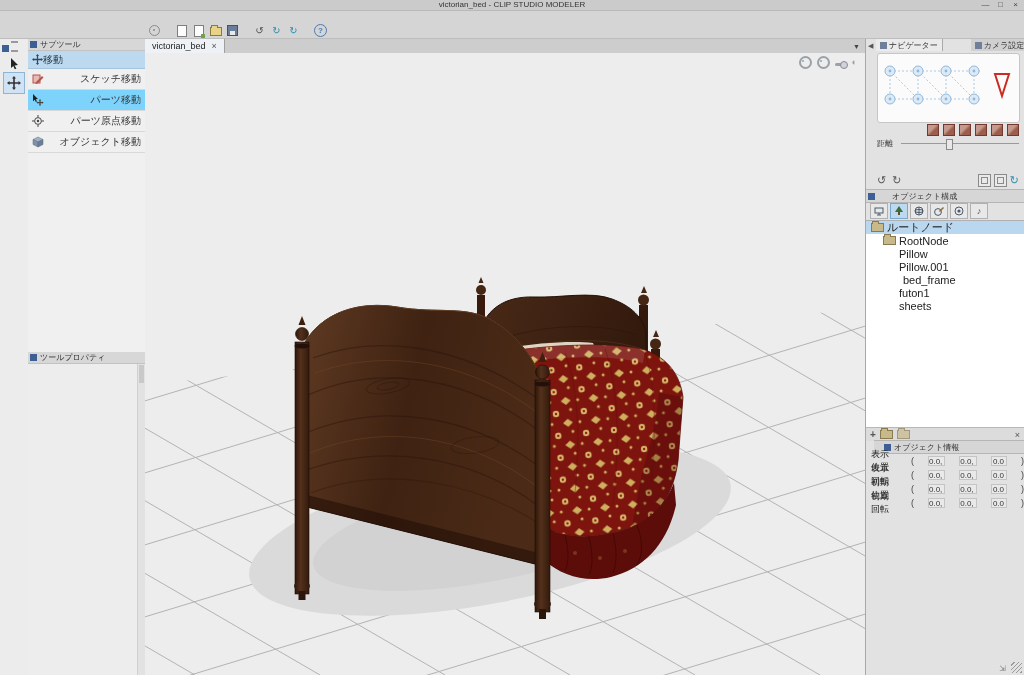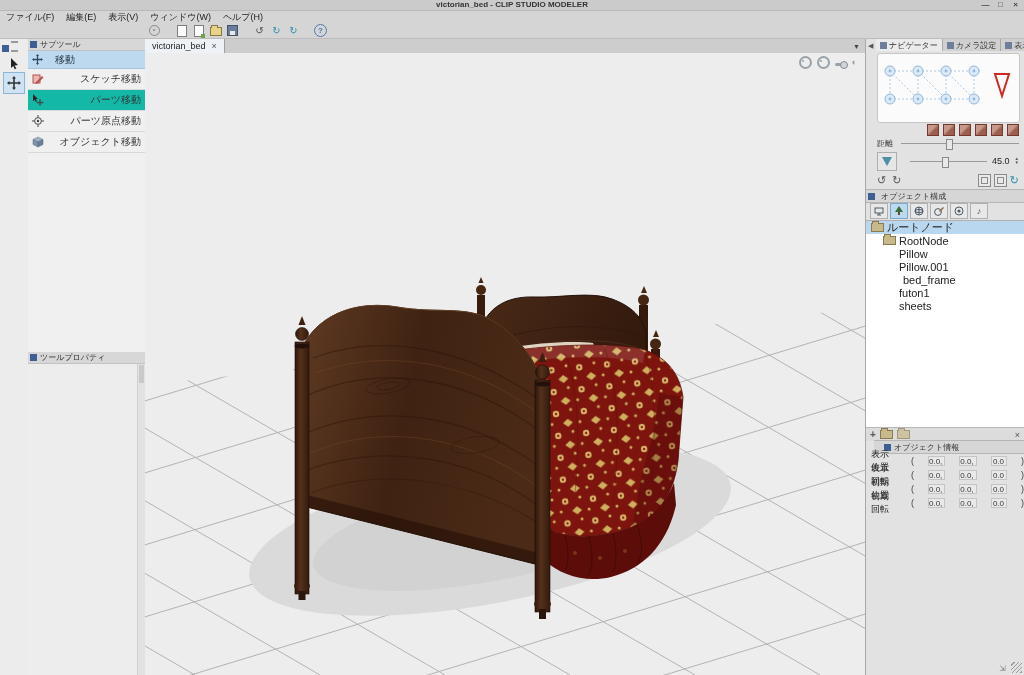--- a/index.html
+++ b/index.html
@@ -1,20 +1,20 @@
 <!DOCTYPE html>
 <html><head>
 <meta charset="utf-8">
 <style>
   html,body{margin:0;padding:0;background:#7a7a7a;font-family:"Liberation Sans","DejaVu Sans",sans-serif;}
   #window{position:relative;width:1024px;height:675px;background:#d5d5d5;overflow:hidden;color:#222;font-size:9px;}
   .abs{position:absolute;}
   .flex{display:flex;align-items:center;}
   
-  #titlebar{left:0;top:0;width:1024px;height:10px;background:#cbcbcb;border-bottom:1px solid #b9b9b9;font-size:8px;line-height:10px;font-weight:bold;}
+  #titlebar{left:0;top:0;width:1024px;height:10px;background:#cbcbcb;border-bottom:1px solid #b9b9b9;font-size:8px;line-height:10px;}
   #titlebar .title{width:100%;text-align:center;color:#333;}
   #winbtns{right:2px;top:0;height:10px;display:flex;gap:2px;}
   #winbtns span{width:13px;text-align:center;font-size:8px;line-height:10px;color:#444;cursor:default;}
   
   #menubar{left:0;top:11px;width:1024px;height:12px;background:#d5d5d5;}
   #menubar span{display:inline-block;padding:0 6px;font-size:9px;line-height:12px;color:#222;}
   
   #toolbar{left:0;top:23px;width:1024px;height:16px;background:#d5d5d5;border-bottom:1px solid #bdbdbd;display:flex;align-items:center;padding-left:148px;box-sizing:border-box;gap:4px;}
   .tbico{width:13px;height:13px;display:flex;align-items:center;justify-content:center;font-size:10px;color:#555;}
   .tbsep{width:6px;}
@@ -30,65 +30,65 @@
   .ic-help{width:11px;height:11px;border:1px solid #4d79b0;border-radius:50%;color:#4d79b0;font-size:8px;display:flex;align-items:center;justify-content:center;font-weight:bold;}
   
   #leftstrip{left:0;top:39px;width:28px;bottom:0;background:#ececec;border-right:1px solid #c2c2c2;}
   .bluesq{width:7px;height:7px;background:#3d5f93;display:inline-block;}
   .lines-ic{display:inline-block;width:7px;height:7px;border-top:2px solid #9a9a9a;border-bottom:2px solid #9a9a9a;margin-left:2px;}
   .striptool{position:absolute;left:4px;width:20px;height:20px;display:flex;align-items:center;justify-content:center;}
   .striptool.sel{background:#cfe3f4;border:1px solid #8fb5d5;left:3px;}
   
   #leftpanel{left:28px;top:39px;width:117px;bottom:0;background:#f0f0f0;border-right:1px solid #b5b5b5;}
   .panelhead{height:11px;background:#d7d7d7;border-bottom:1px solid #c2c2c2;display:flex;align-items:center;gap:3px;padding-left:2px;font-size:8px;color:#333;}
-  .grouprow{height:17px;background:#bcd9ef;border-bottom:1px solid #a6c4dc;display:flex;align-items:center;gap:12px;padding-left:4px;font-size:10px;color:#1d2c3a;}
+  .grouprow{height:17px;background:#bcd9ef;border-bottom:1px solid #a6c4dc;display:flex;align-items:center;gap:0;padding-left:4px;font-size:10px;color:#1d2c3a;}
   .toolrow{height:20px;border-bottom:1px solid #d8d8d8;display:flex;align-items:center;padding:0 4px;font-size:10px;color:#333;}
   .toolrow .lbl{margin-left:auto;}
-  .toolrow.sel{background:#14b8a6;}
+  .toolrow.sel{background:#7dd3fc;}
   #toolprop{left:0;top:313px;width:117px;bottom:0;}
   #toolprop .body{position:absolute;left:0;top:12px;right:0;bottom:0;background:#ededed;}
   #tpscroll{position:absolute;right:0;top:12px;width:7px;bottom:0;background:#e2e2e2;border-left:1px solid #d0d0d0;}
   #tpscroll i{display:block;width:5px;height:18px;margin:1px auto;background:#c9c9c9;}
   
   #canvas{left:145px;top:39px;width:720px;bottom:0;background:#ededed;}
   #tabbar{position:absolute;left:0;top:0;right:0;height:14px;background:#cdcdcd;border-bottom:1px solid #9f9f9f;display:flex;align-items:center;}
   #doctab{height:14px;display:flex;align-items:center;gap:6px;padding:0 7px;background:#eef2f6;border-right:1px solid #9f9f9f;font-size:9px;color:#222;box-sizing:border-box;}
   #tabmenu{margin-left:auto;margin-right:5px;font-size:7px;color:#444;}
   #viewport{position:absolute;left:0;top:14px;right:0;bottom:0;background:#ededed;overflow:hidden;}
   #vpcorner{position:absolute;top:3px;right:8px;display:flex;gap:5px;align-items:center;}
   .gear{width:9px;height:9px;border:2px solid #98a2a8;border-radius:50%;position:relative;}
   .gear:after{content:"";position:absolute;left:1.5px;top:1.5px;width:2px;height:2px;background:#98a2a8;border-radius:50%;}
   .togg{width:12px;height:3px;background:#98a2a8;border-radius:2px;position:relative;margin-top:3px;}
   .togg:after{content:"";position:absolute;right:-1px;top:-2px;width:6px;height:6px;border-radius:50%;background:#cfd4d7;border:1px solid #889;}
   .halfc{font-size:9px;color:#98a2a8;line-height:9px;}
   
   #rightpanel{left:865px;top:39px;width:159px;bottom:0;background:#e2e2e2;border-left:1px solid #a8a8a8;box-sizing:border-box;}
   #rpcollapse{position:absolute;left:2px;top:3px;font-size:7px;color:#555;}
-  #rptabs{position:absolute;left:10px;top:0;right:0;height:12px;display:flex;}
+  #rptabs{position:absolute;left:10px;top:0;right:0;height:12px;display:flex;gap:28px;}
   .rptab{display:flex;align-items:center;gap:2px;padding:0 4px;font-size:8px;background:#d0d0d0;border-right:1px solid #a9a9a9;color:#333;white-space:nowrap;}
   .rptab.sel{background:#ebebeb;}
   .tinyic{width:7px;height:7px;background:#6d7f99;display:inline-block;}
   #navigator{position:absolute;left:11px;top:14px;right:4px;height:68px;background:#fbfbfb;border:1px solid #c6c6c6;border-radius:3px;}
   #cubes{position:absolute;right:5px;top:85px;display:flex;gap:4px;}
   .cube{width:10px;height:10px;background:linear-gradient(135deg,#c59a8d 40%,#9c5c4e 60%);border:1px solid #74382c;}
   #distrow{position:absolute;left:11px;top:99px;right:5px;height:11px;display:flex;align-items:center;font-size:8px;color:#333;}
   .slider{position:relative;flex:1;height:9px;margin-left:8px;}
   .slider .track{position:absolute;left:0;right:0;top:4px;height:1px;background:#9a9a9a;}
   .slider .thumb{position:absolute;top:0;width:5px;height:9px;background:#e8e8e8;border:1px solid #8a8a8a;}
   #anglerow{position:absolute;left:11px;top:112px;right:5px;height:20px;display:flex;align-items:center;gap:5px;}
   #camico{width:18px;height:17px;background:#e6e6e6;border:1px solid #aeaeae;display:flex;align-items:center;justify-content:center;}
   #camico i{width:0;height:0;border-left:5px solid transparent;border-right:5px solid transparent;border-top:9px solid #4d8fa6;}
   #angleval{font-size:9px;color:#222;}
   #spinner{display:flex;flex-direction:column;line-height:4px;}
   #spinner span{font-size:4.5px;color:#555;}
   #undorow{position:absolute;left:11px;top:134px;right:5px;height:14px;display:flex;align-items:center;gap:6px;}
   .uarr{font-size:11px;color:#5a5a5a;line-height:12px;}
   .boxic{width:11px;height:11px;border:1px solid #8a8a8a;background:#e9e9e9;position:relative;}
   .boxic:after{content:"";position:absolute;left:2px;top:2px;width:5px;height:5px;border:1px solid #8a8a8a;}
-  #comphead{position:absolute;left:0;top:150px;right:0;height:12px;background:#d6d6d6;border-top:1px solid #b5b5b5;border-bottom:1px solid #b5b5b5;display:flex;align-items:center;gap:6px;padding-left:2px;font-size:8px;color:#333;}
+  #comphead{position:absolute;left:0;top:150px;right:0;height:12px;background:#d6d6d6;border-top:1px solid #b5b5b5;border-bottom:1px solid #b5b5b5;display:flex;align-items:center;gap:17px;padding-left:2px;font-size:8px;color:#333;}
   #comptools{position:absolute;left:4px;top:164px;right:4px;height:16px;display:flex;gap:2px;align-items:center;}
   .ctbtn{width:16px;height:14px;border:1px solid #b0b0b0;background:#e8e8e8;display:flex;align-items:center;justify-content:center;}
   .ctbtn.sel{background:#bcd9ef;border-color:#7aa8cc;}
   #tree{position:absolute;left:0;top:181px;right:0;height:207px;background:#ffffff;border-top:1px solid #b0b0b0;overflow:hidden;}
   .trow{height:13px;display:flex;align-items:center;gap:3px;font-size:11px;color:#222;}
   .trow.sel{background:#b9d7ef;}
   .folderic{width:11px;height:7px;background:#c8b98a;border:1px solid #8a7a4f;position:relative;flex:0 0 auto;}
   .folderic:before{content:"";position:absolute;left:0;top:-3px;width:5px;height:2px;background:#c8b98a;border:1px solid #8a7a4f;border-bottom:none;}
   #treetools{position:absolute;left:0;top:388px;right:0;height:13px;background:#dcdcdc;border-top:1px solid #b8b8b8;display:flex;align-items:center;gap:4px;padding:0 4px;}
   #treetools .plus{font-size:10px;font-weight:bold;color:#555;line-height:11px;}
@@ -110,23 +110,20 @@
 
   <div id="titlebar" class="abs">
     <div class="title">victorian_bed - CLIP STUDIO MODELER</div>
     <div id="winbtns" class="abs">
       <span>—</span>
       <span>□</span>
       <span>×</span>
     </div>
   </div>
 
-  <div id="menubar" class="abs">
-    <span>ファイル(F)</span><span>編集(E)</span><span>表示(V)</span><span>ウィンドウ(W)</span><span>ヘルプ(H)</span>
-  </div>
 
   <div id="toolbar" class="abs">
     <span class="tbico">
         <span class="ic-circle">
           <i></i>
         </span>
       </span>
     <span class="tbsep"></span>
     <span class="tbico">
         <span class="ic-page"></span>
@@ -424,34 +421,20 @@
     </div>
 
     <div id="distrow">
       <span>距離</span>
       <span class="slider">
           <span class="track"></span>
           <span class="thumb" style="left:38%;"></span>
         </span>
     </div>
 
-    <div id="anglerow">
-      <span id="camico">
-          <i></i>
-        </span>
-      <span class="slider">
-          <span class="track"></span>
-          <span class="thumb" style="left:42%;"></span>
-        </span>
-      <span id="angleval">45.0</span>
-      <span id="spinner">
-        <span>▲</span>
-        <span>▼</span>
-      </span>
-    </div>
 
     <div id="undorow">
       <span class="uarr">↺</span>
       <span class="uarr">↻</span>
       <span style="margin-left:auto;" class="flex">
         <span class="boxic" style="margin-right:3px;"></span>
         <span class="boxic" style="margin-right:3px;"></span>
         <span class="uarr teal">↻</span>
       </span>
     </div>

